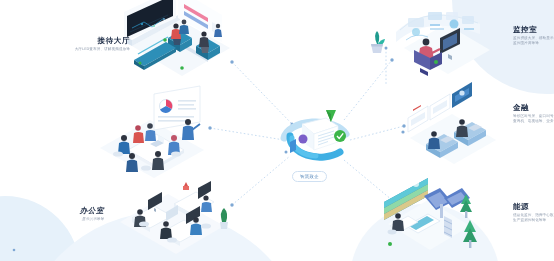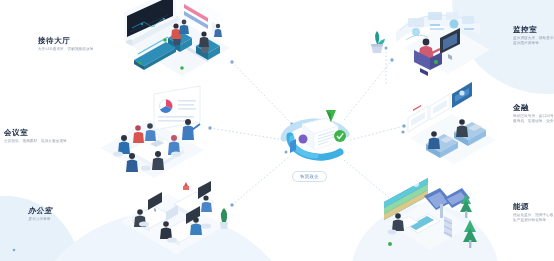--- a/index.html
+++ b/index.html
@@ -24,21 +24,21 @@
   
   .node-text{position:absolute;}
   .node-text .ttl{
     font-size:7.5px;font-weight:bold;color:#1b2a44;
     letter-spacing:.6px;line-height:9px;margin:0 0 2px 0;white-space:nowrap;
   }
   .node-text .sub{
     font-size:3.6px;color:#8c99ab;line-height:5px;letter-spacing:.1px;
     white-space:nowrap;margin:0;
   }
-  .node-text.right-align{}
+  .node-text.right-align{text-align:right;}
   .node-text.left-align{text-align:left;margin-left:47px;}
 
   
   .illus{position:absolute;}
   .illus svg{display:block;overflow:visible;}
 
   
   #hub{position:absolute;left:276px;top:108px;width:78px;height:62px;}
   #hub-label{
     position:absolute;left:292px;top:171px;
@@ -208,24 +208,20 @@
         <path d="M104 38 l8 -6" stroke="#3f7bbf" stroke-width="1.8" fill="none"></path>
       </g>
 
       <g fill="#dfe8f2">
         <ellipse cx="30" cy="62" rx="5" ry="2.6"></ellipse>
         <ellipse cx="58" cy="76" rx="5" ry="2.6"></ellipse>
         <ellipse cx="88" cy="62" rx="5" ry="2.6"></ellipse>
       </g>
     </svg>
   </div>
-  <div class="node-text right-align" style="left:4px;top:128px;width:82px;">
-    <p class="ttl">会议室</p>
-    <p class="sub">会议投影、视频素材、电话桌面呈现等</p>
-  </div>
 
   <div class="illus" style="left:110px;top:178px;">
     <svg width="122" height="80" viewBox="0 0 122 80">
       <path d="M10 44 L58 16 L114 48 L66 76 Z" fill="#f6f9fd"></path>
 
       <g>
         <path d="M22 40 L44 28 L62 38 L40 50 Z" fill="#ffffff" stroke="#e2ebf4" stroke-width=".8"></path>
         <path d="M22 40 L40 50 L40 54 L22 44 Z" fill="#eaf1f8"></path>
       </g>
       <g>

